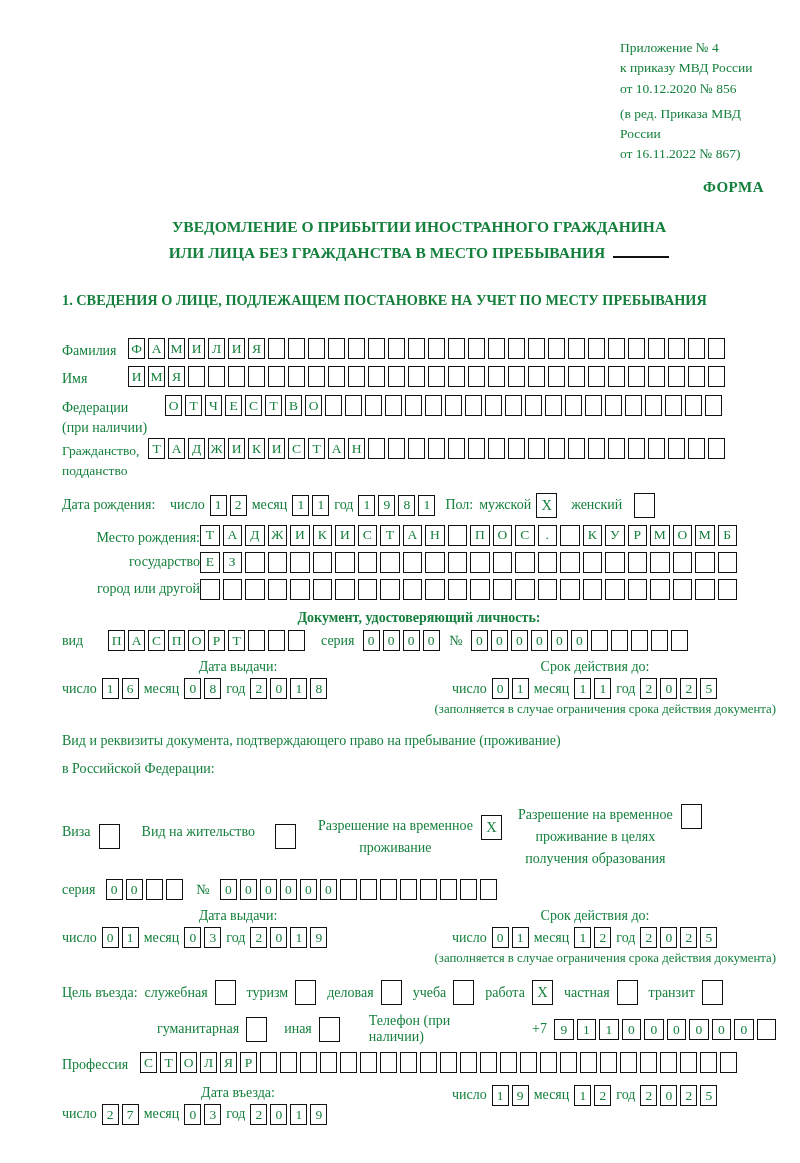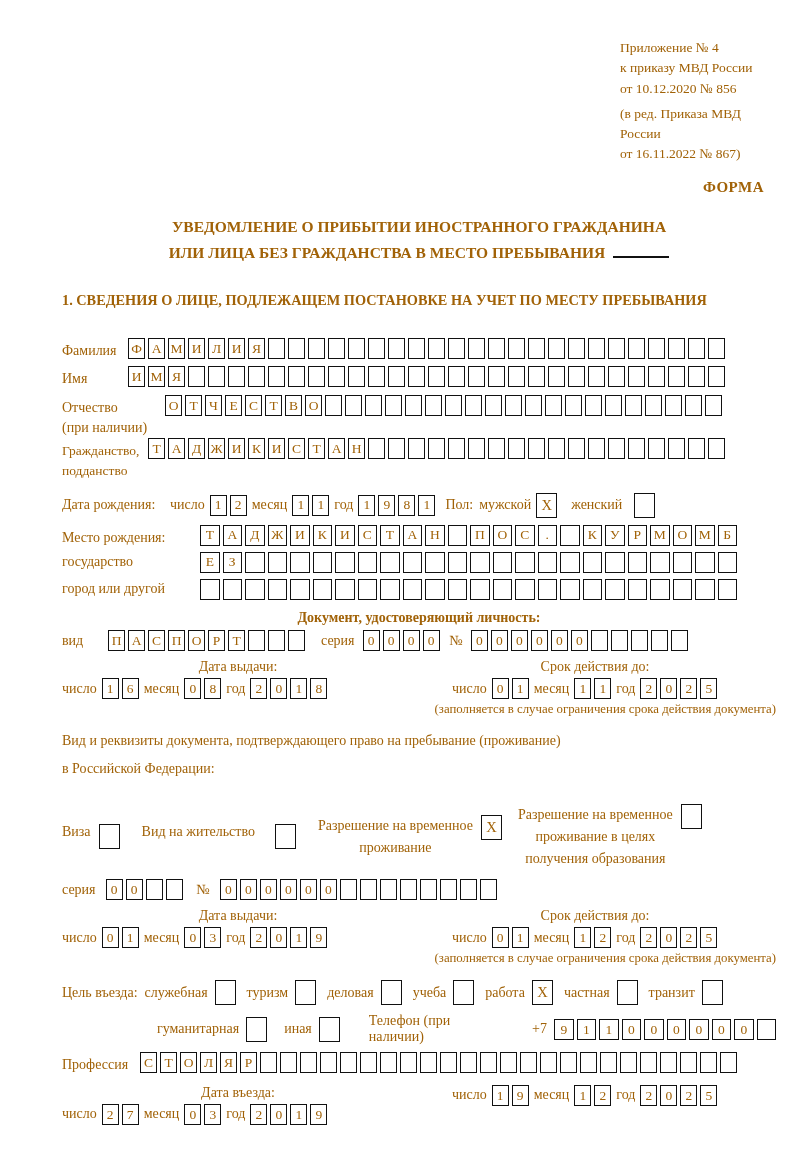--- a/index.html
+++ b/index.html
@@ -1,20 +1,20 @@
 <!DOCTYPE html>
 <html><head>
 <meta charset="utf-8">
 <style>
   html,body{margin:0;padding:0;background:#fff;}
   .page{
     width:800px;height:1135px;box-sizing:border-box;
     padding:38px 24px 0 62px;
     font-family:"Liberation Serif","DejaVu Serif",serif;
-    color:#a16207;background:#fff;position:relative;overflow:hidden;
+    color:#15803d;background:#fff;position:relative;overflow:hidden;
   }
   
   .ref-block{margin-left:558px;font-size:13.5px;line-height:1.5;}
   .ref-line.gap{margin-top:5px;}
   .forma{text-align:right;padding-right:12px;font-weight:bold;font-size:15px;margin-top:14px;letter-spacing:.5px;}
   
   .title{text-align:center;font-weight:bold;font-size:15.5px;line-height:1.7;margin-top:18px;}
   .blank-line{display:inline-block;width:56px;border-bottom:2px solid #111;height:12px;margin-left:8px;}
   .section{font-weight:bold;font-size:14.3px;margin-top:26px;}
   
@@ -139,21 +139,21 @@
         <span class="cell"></span>
         <span class="cell"></span>
         <span class="cell"></span>
         <span class="cell"></span>
         <span class="cell"></span>
       </div>
   </div>
 
   <div class="row">
     <div class="lab" style="width:103px;">
-      <div>Отчество</div>
+      <div>Федерации</div>
       <div>(при наличии)</div>
     </div>
     <div class="cells">
         <span class="cell">О</span>
         <span class="cell">Т</span>
         <span class="cell">Ч</span>
         <span class="cell">Е</span>
         <span class="cell">С</span>
         <span class="cell">Т</span>
         <span class="cell">В</span>
@@ -241,21 +241,21 @@
         </span>
       </span>
     <span style="font-size:14px;margin-left:10px;">Пол:</span>
     <span style="font-size:14px;margin-left:6px;margin-right:5px;">мужской</span>
     <span class="checkbox">X</span>
     <span style="font-size:14px;margin-left:14px;margin-right:12px;">женский</span>
     <span class="checkbox"></span>
   </div>
 
   <div class="row" style="margin-top:7px;">
-    <div class="lab" style="width:138px;">
+    <div class="lab" style="width:138px;text-align:right;">
       <div>Место рождения:</div>
       <div style="line-height:1.95;">государство</div>
       <div style="line-height:1.95;">город или другой</div>
     </div>
     <div>
       <div class="cells lg" style="margin-bottom:6px;">
           <span class="cell">Т</span>
           <span class="cell">А</span>
           <span class="cell">Д</span>
           <span class="cell">Ж</span>

